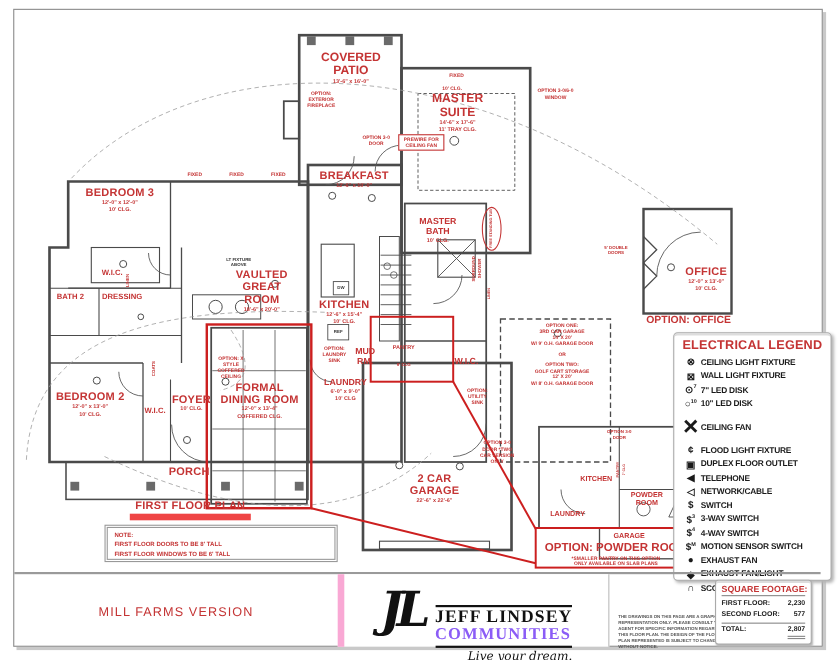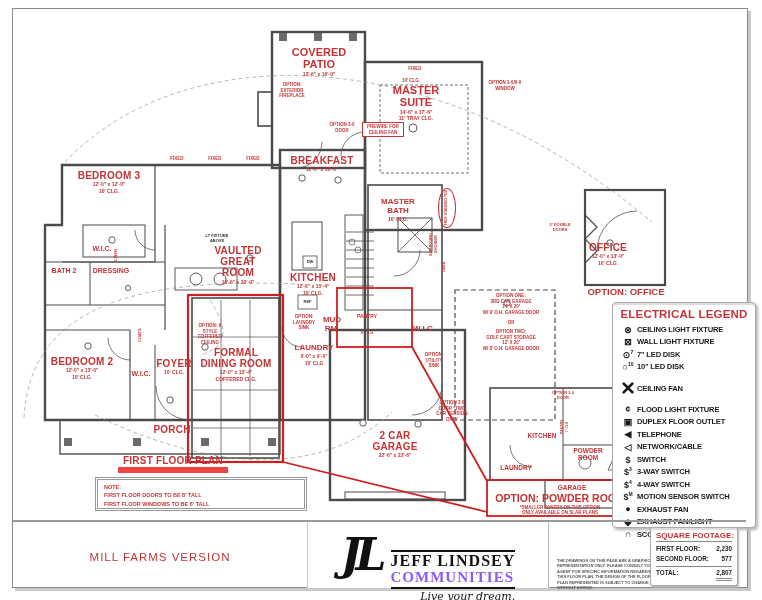--- a/index.html
+++ b/index.html
@@ -34,21 +34,21 @@
   .lg-sym{width:18px;text-align:center;color:#1a1a1a;font-weight:bold;font-size:9px;flex:0 0 18px;}
   .lg-row.fan .lg-sym{font-size:24px;line-height:24px;}
   .lg-sym sup{font-size:5px;}
   .lg-lbl{color:#1a1a1a;font-weight:bold;font-size:7.6px;letter-spacing:-0.2px;}
   
   #titleblock{position:absolute;left:13px;top:520px;width:733px;height:66px;border-top:2px solid #9a9a9a;
               display:flex;}
   .tb-col1{width:294px;display:flex;flex-direction:column;align-items:center;justify-content:center;}
   .tb-name{color:#c43434;font-size:35px;font-weight:500;letter-spacing:2px;line-height:1;}
   .tb-ver{color:#c43434;font-size:11.5px;font-weight:500;letter-spacing:1px;margin-top:4px;}
-  .tb-col2{width:240px;border-left:1px solid #f9a8d4;border-right:1px solid #bbb;display:flex;
+  .tb-col2{width:240px;border-left:6px solid #f9a8d4;border-right:1px solid #bbb;display:flex;
            align-items:center;justify-content:center;background:#fff;}
   .logo-mono{font-family:"DejaVu Serif",serif;font-style:italic;font-size:44px;line-height:40px;
              font-weight:bold;letter-spacing:-6px;margin-right:10px;color:#111;}
   .logo-stack{display:flex;flex-direction:column;margin-top:43px;}
   .logo-l1{font-family:"Liberation Serif",serif;font-weight:bold;font-size:16px;letter-spacing:1px;
            border-top:2px solid #111;padding-top:1px;color:#111;line-height:1.05;}
   .logo-l2{font-family:"Liberation Serif",serif;font-weight:bold;font-size:15px;letter-spacing:1px;
            border-bottom:2px solid #111;color:#8b5cf6;line-height:1.05;padding-bottom:1px;}
   .logo-tag{font-family:"DejaVu Serif",serif;font-style:italic;font-size:11px;color:#111;
             text-align:right;margin-top:1px;}
@@ -315,21 +315,21 @@
 
   <div class="lbl nm" style="left:118px;top:455px;width:110px;border-bottom:6px solid #ef4444;padding-bottom:1px">FIRST FLOOR PLAN</div>
 
   <div id="notebox">
     <div>NOTE:</div>
     <div>FIRST FLOOR DOORS TO BE 8' TALL</div>
     <div>FIRST FLOOR WINDOWS TO BE 6' TALL</div>
   </div>
 
   <div class="lbl t4" style="left:544px;top:222px;width:32px">5' DOUBLE DOORS</div>
-  <div class="lbl" style="left:580px;top:242px;width:56px">
+  <div class="lbl" style="left:614px;top:242px;width:56px">
     <div class="nm">OFFICE</div>
     <span class="dims">12'-0" x 13'-0"</span>
     <span class="dims">10' CLG.</span>
   </div>
   <div class="lbl" style="left:584px;top:287px;width:84px;font-size:9.5px">OPTION: OFFICE</div>
 
   <div class="lbl t4" style="left:548px;top:390px;width:30px">OPTION 3-0 DOOR</div>
   <div class="lbl vert" style="left:560px;top:412px;height:30px;font-size:3.6px">PANTRY</div>
   <div class="lbl vert" style="left:566px;top:416px;height:22px;font-size:3.2px">7' CLG</div>
   <div class="lbl" style="left:520px;top:432px;width:44px;font-size:6.5px">KITCHEN</div>

